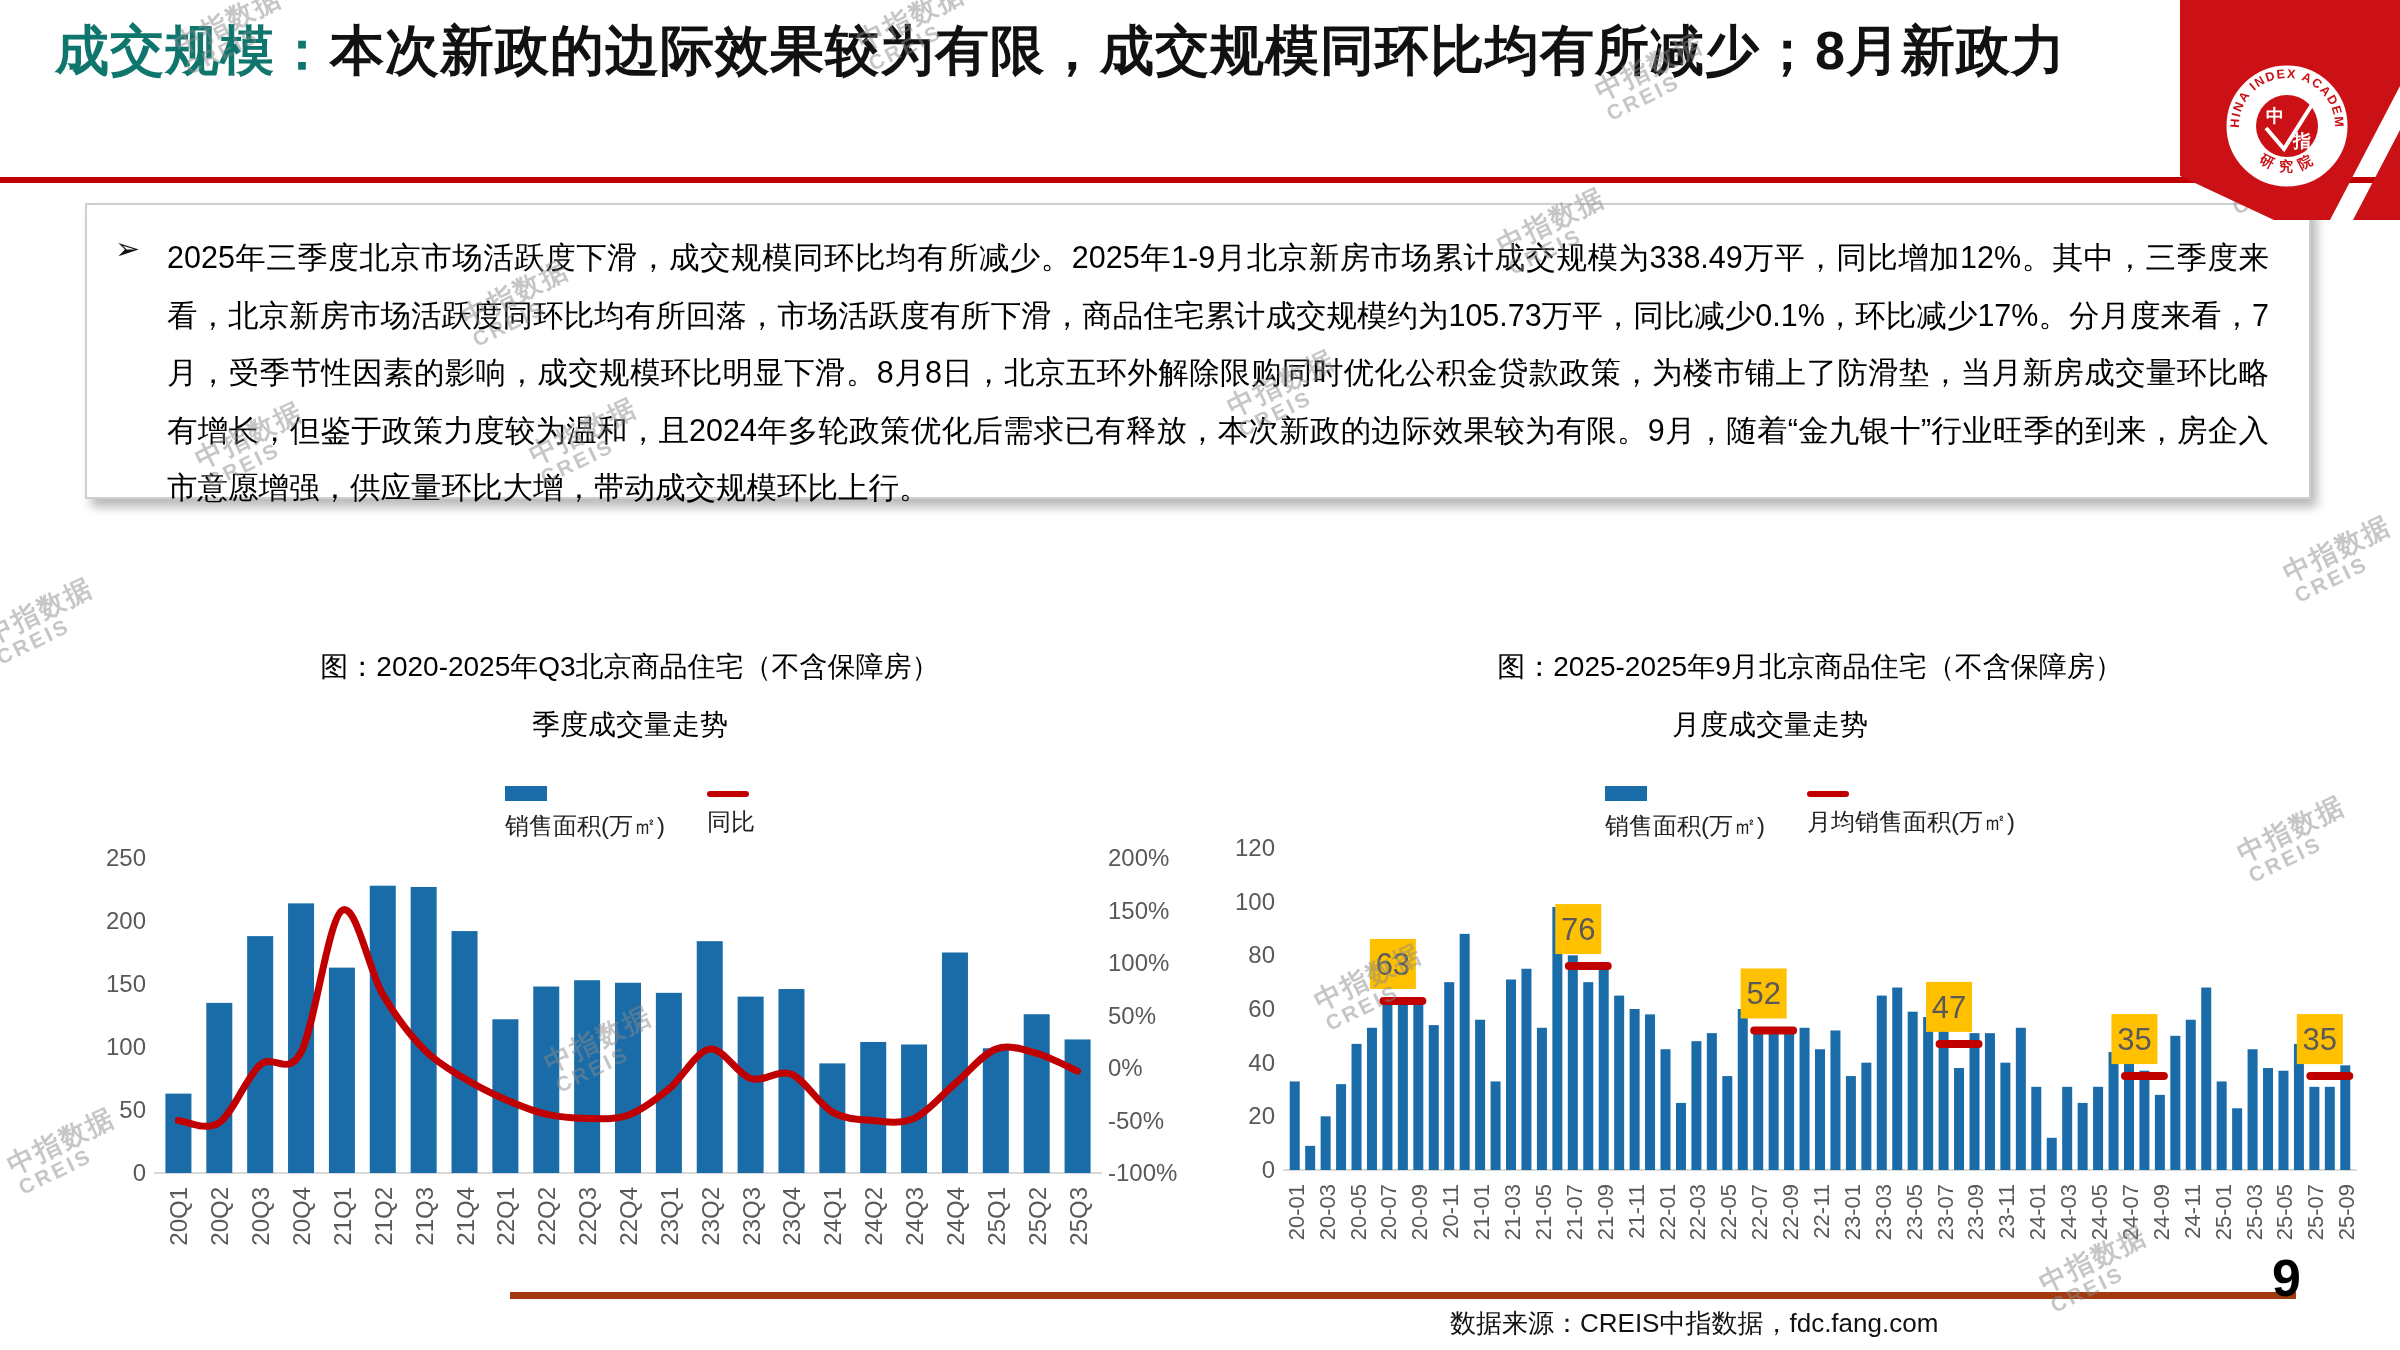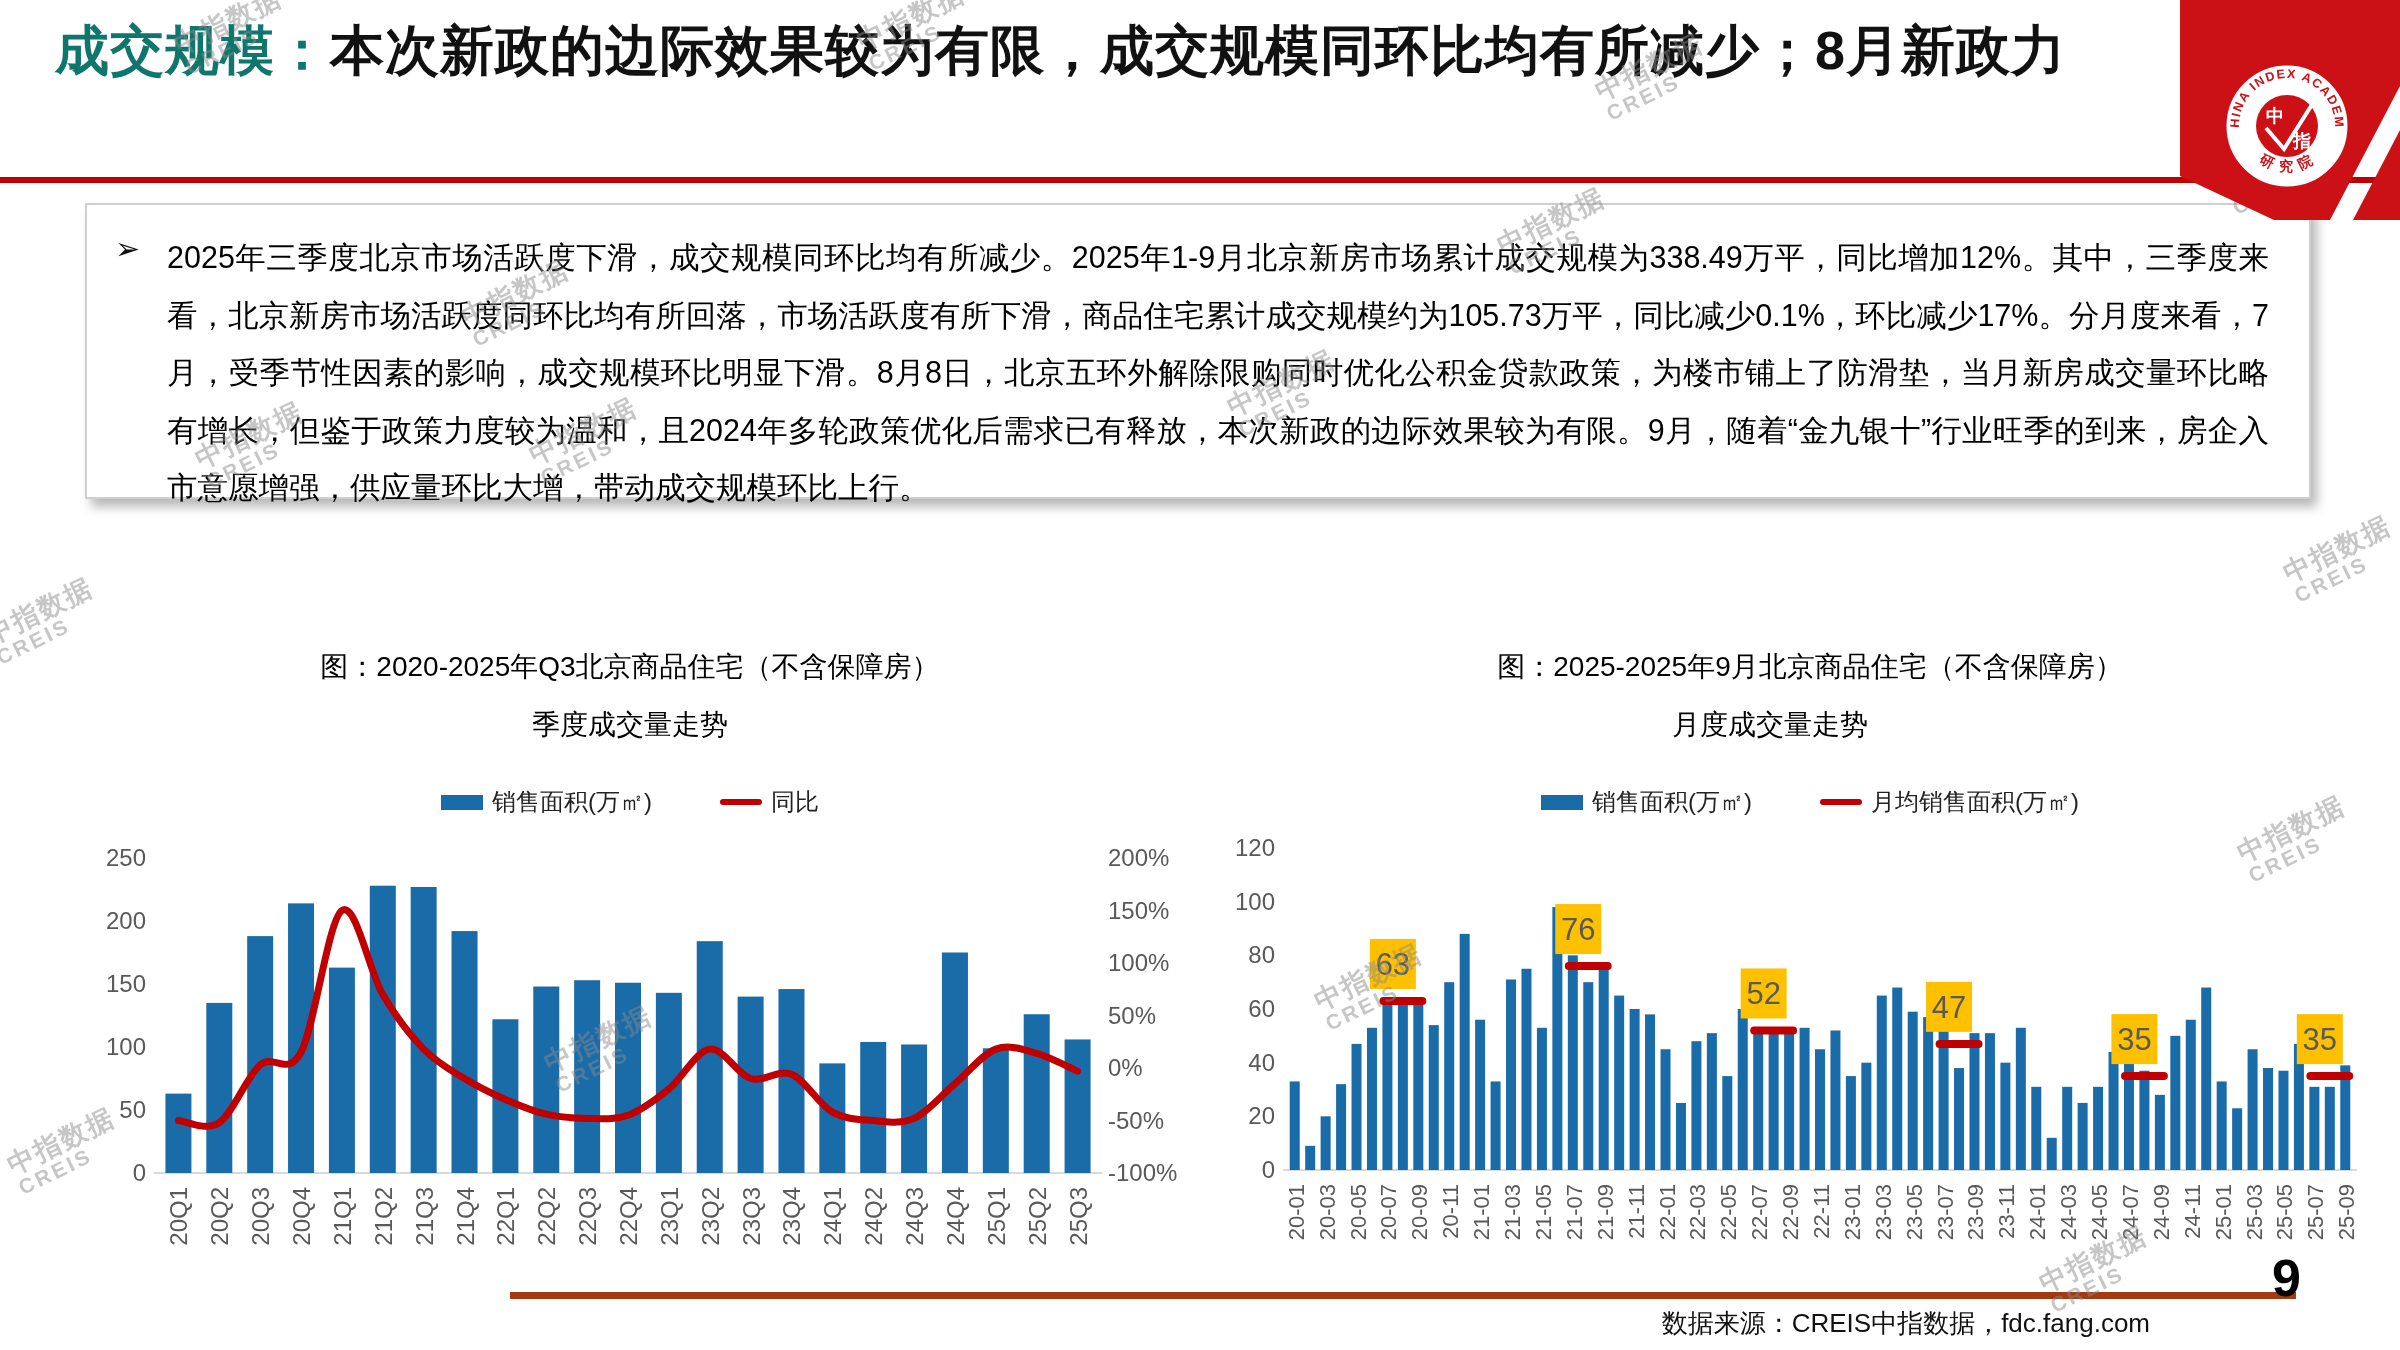--- a/index.html
+++ b/index.html
@@ -24,27 +24,27 @@
   #bullet{font-size:30px;color:#111;width:52px;flex:0 0 52px;padding-top:2px;}
   #summary-text{font-size:30.5px;line-height:57.5px;color:#000;text-align:justify;}
   #summary-text b{font-weight:400;}
 
   
   .chart-title{font-size:28px;font-weight:400;color:#000;text-align:center;}
   .legend{display:flex;justify-content:center;align-items:center;gap:14px;
           font-size:24px;color:#222;}
   .legend .sw-bar{width:42px;height:15px;background:#1a6ca9;display:inline-block;}
   .legend .sw-line{width:42px;height:6px;background:#c00000;display:inline-block;border-radius:3px;}
-  .legend .item{display:flex;align-items:center;gap:9px;margin:0 27px;}
+  .legend .item{display:flex;align-items:flex-start;gap:9px;margin:0 14px;flex-direction:column;}
   svg text{font-family:"Liberation Sans","DejaVu Sans",sans-serif;}
 
   
   #footer-rule{left:510px;top:1292px;width:1786px;height:7px;background:#a43b10;}
   #page-number{left:2272px;top:1248px;font-size:52px;font-weight:900;color:#000;}
-  #source-text{left:1450px;top:1306px;width:700px;text-align:right;font-size:26px;color:#111;}
+  #source-text{left:1450px;top:1306px;width:700px;text-align:left;font-size:26px;color:#111;}
 
   
   .wm{position:absolute;transform:rotate(-26deg);color:#8a8a8a;opacity:.48;
       font-weight:700;line-height:1.05;pointer-events:none;z-index:4;text-align:left;}
   .wm .l1{font-size:27px;letter-spacing:2px;display:block;}
   .wm .l2{font-size:21px;letter-spacing:3px;display:block;}
 </style>
 </head>
 <body>
 

